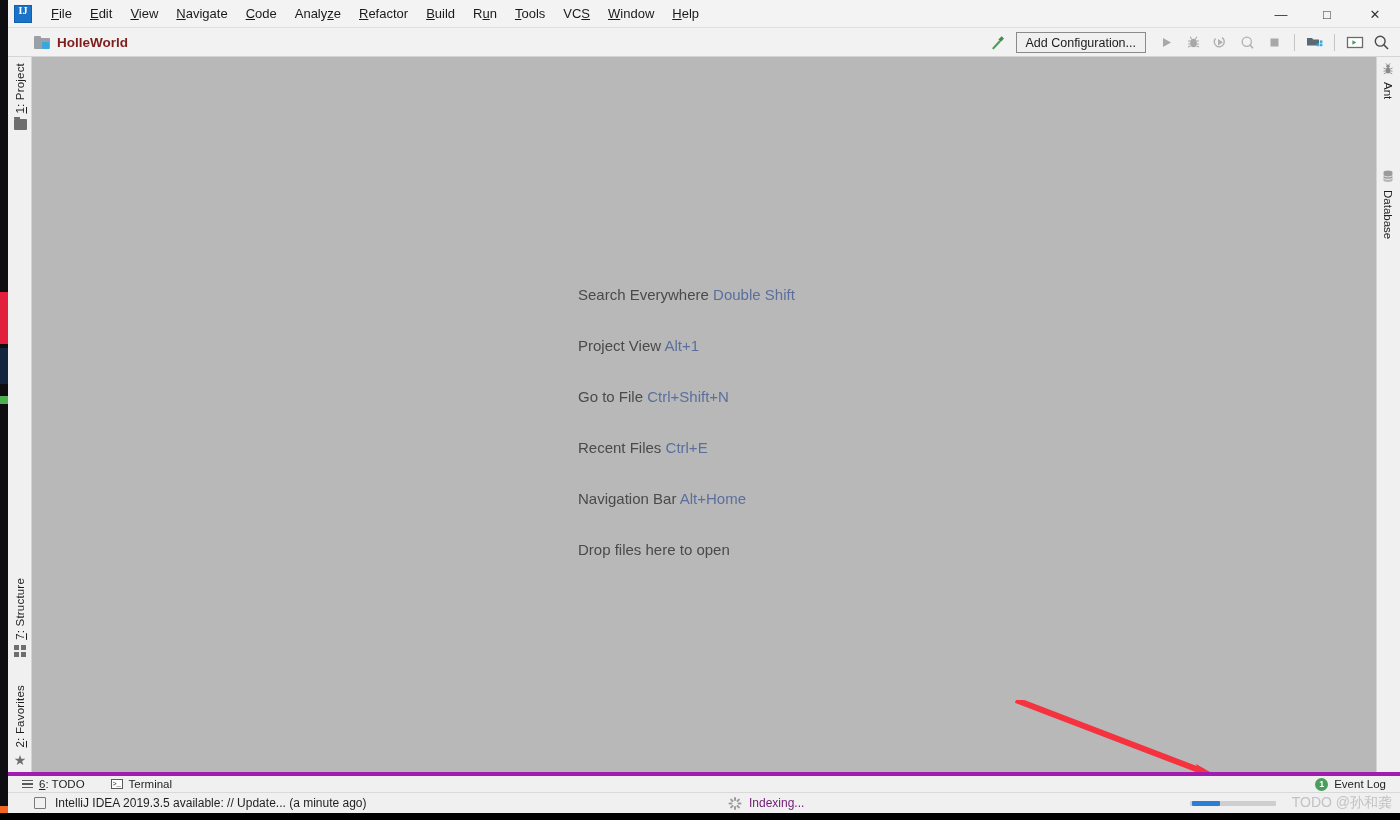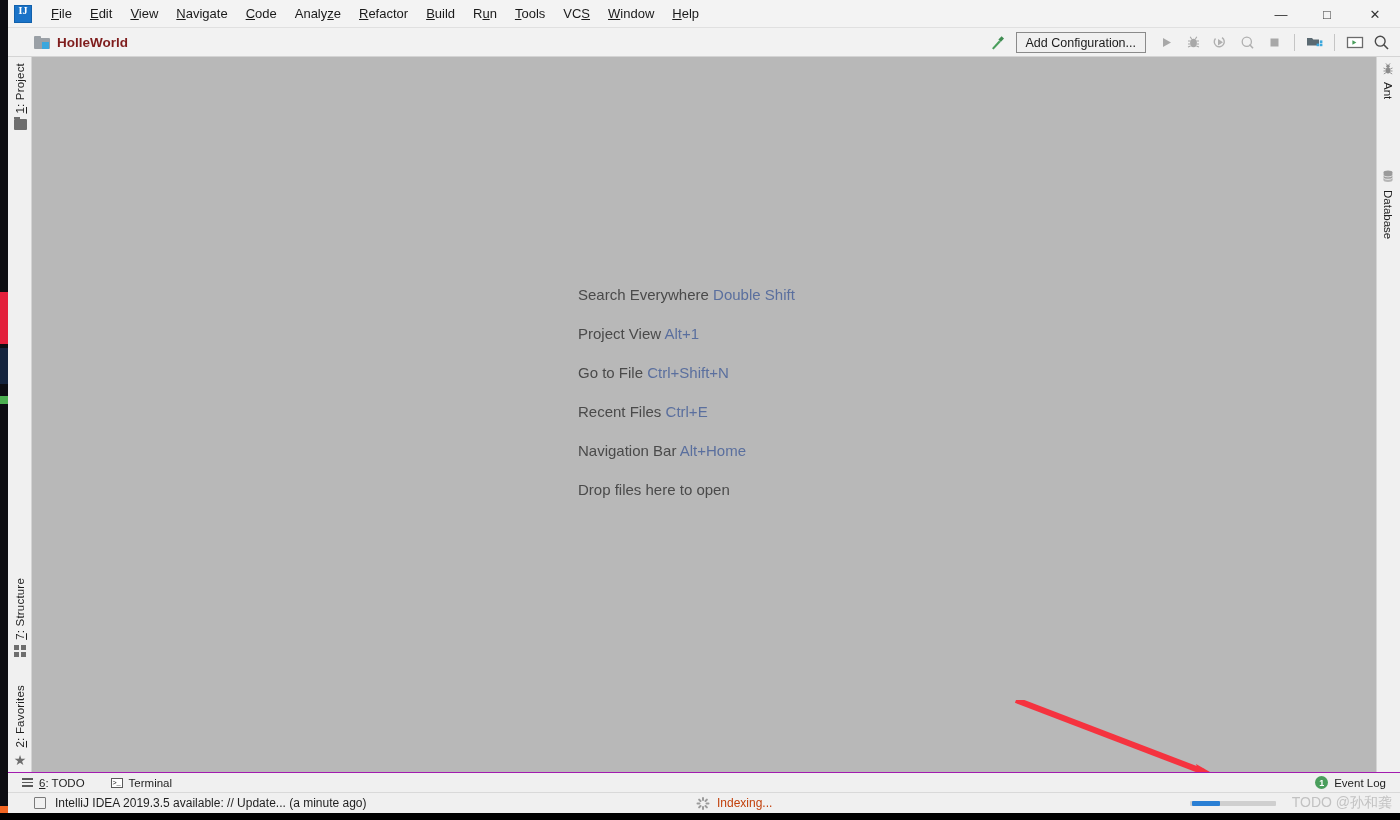--- a/index.html
+++ b/index.html
@@ -122,32 +122,32 @@
   }
   .rtab .vicon { margin-bottom: 5px; font-size: 12px; color:#555; line-height:1; }
 
   
   .editor {
     position: absolute; left: 32px; top: 57px; width: 1344px; height: 715px;
     background: #b8b8b8;
   }
   .hints {
     position: absolute; left: 546px; top: 229px;
-    display: flex; flex-direction: column; gap: 22px;
+    display: flex; flex-direction: column; gap: 34px;
   }
   .hint { font-size: 15px; color: #4a4a4a; white-space: nowrap; }
   .hint .key { color: #5a6f9e; }
 
   
   .arrow-svg { position: absolute; left: 1000px; top: 700px; pointer-events: none; }
 
   
   .bottombar {
     position: absolute; left: 8px; top: 772px; width: 1392px; height: 20px;
-    background: #f0f0f0; border-top: 1px solid #a21caf;
+    background: #f0f0f0; border-top: 4px solid #a21caf;
     display: flex; align-items: center;
   }
   .bb-item { display:flex; align-items:center; font-size: 11.5px; color:#1f1f1f; margin-left: 14px; }
   .bb-item .bi { margin-right: 6px; display:flex; align-items:center; }
   .bb-item u { text-decoration: underline; }
   .ico-todo { width: 11px; height: 9px; position: relative; }
   .ico-todo i { position:absolute; left:0; width:11px; height:1.5px; background:#5a5a5a; }
   .ico-term {
     width: 12px; height: 10px; border: 1px solid #5a5a5a; background:#fff;
     font-size: 7px; color:#222; line-height: 8px; text-align:center; font-family:"Liberation Mono", monospace;
@@ -163,21 +163,21 @@
   .statusbar {
     position: absolute; left: 8px; top: 792px; width: 1392px; height: 21px;
     background: #f0f0f0; border-top: 1px solid #d9d9d9;
     display: flex; align-items: center;
   }
   .sb-left { display:flex; align-items:center; margin-left: 10px; font-size: 12px; color:#1f1f1f;padding-left:16px; }
   .sb-ico {
     width: 12px; height: 12px; border: 1.5px solid #7a7a7a; margin-right: 9px;
     border-radius: 1px;
   }
-  .sb-mid { position:absolute; left: 688px; display:flex; align-items:center; font-size:12px; color:#c2410c;}
+  .sb-mid { position:absolute; left: 720px; display:flex; align-items:center; font-size:12px; color:#701a75;}
   .spinner { width: 13px; height: 13px; margin-right: 8px; position: relative; }
   .spinner i {
     position:absolute; left:5.5px; top:0; width:2px; height:4px; background:#9b9b9b;
     transform-origin: 1px 6.5px; border-radius:1px;
   }
   .sb-right { position:absolute; right: 8px; display:flex; align-items:center; }
   .pbar { width: 86px; height: 5px; background: #cfcfcf; border-radius:1px; position:relative; overflow:hidden; }
   .pbar .fill { position:absolute; left: 2px; top:0; width: 28px; height: 5px; background:#2a7fd4; border-radius:1px; }
   .watermark {
     font-size: 14px; color: #c2c2c2; margin-left: 16px; white-space: nowrap;

